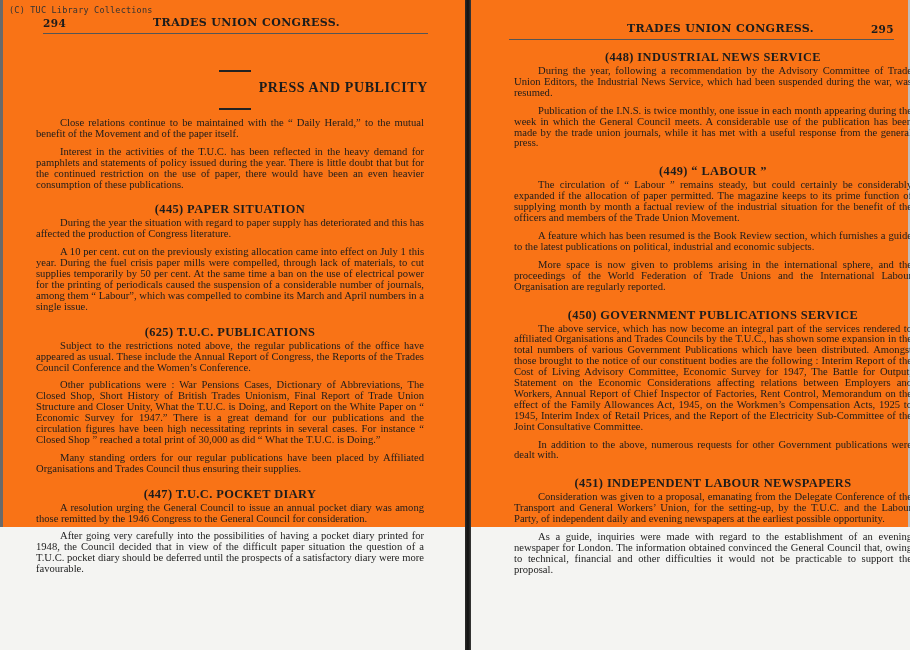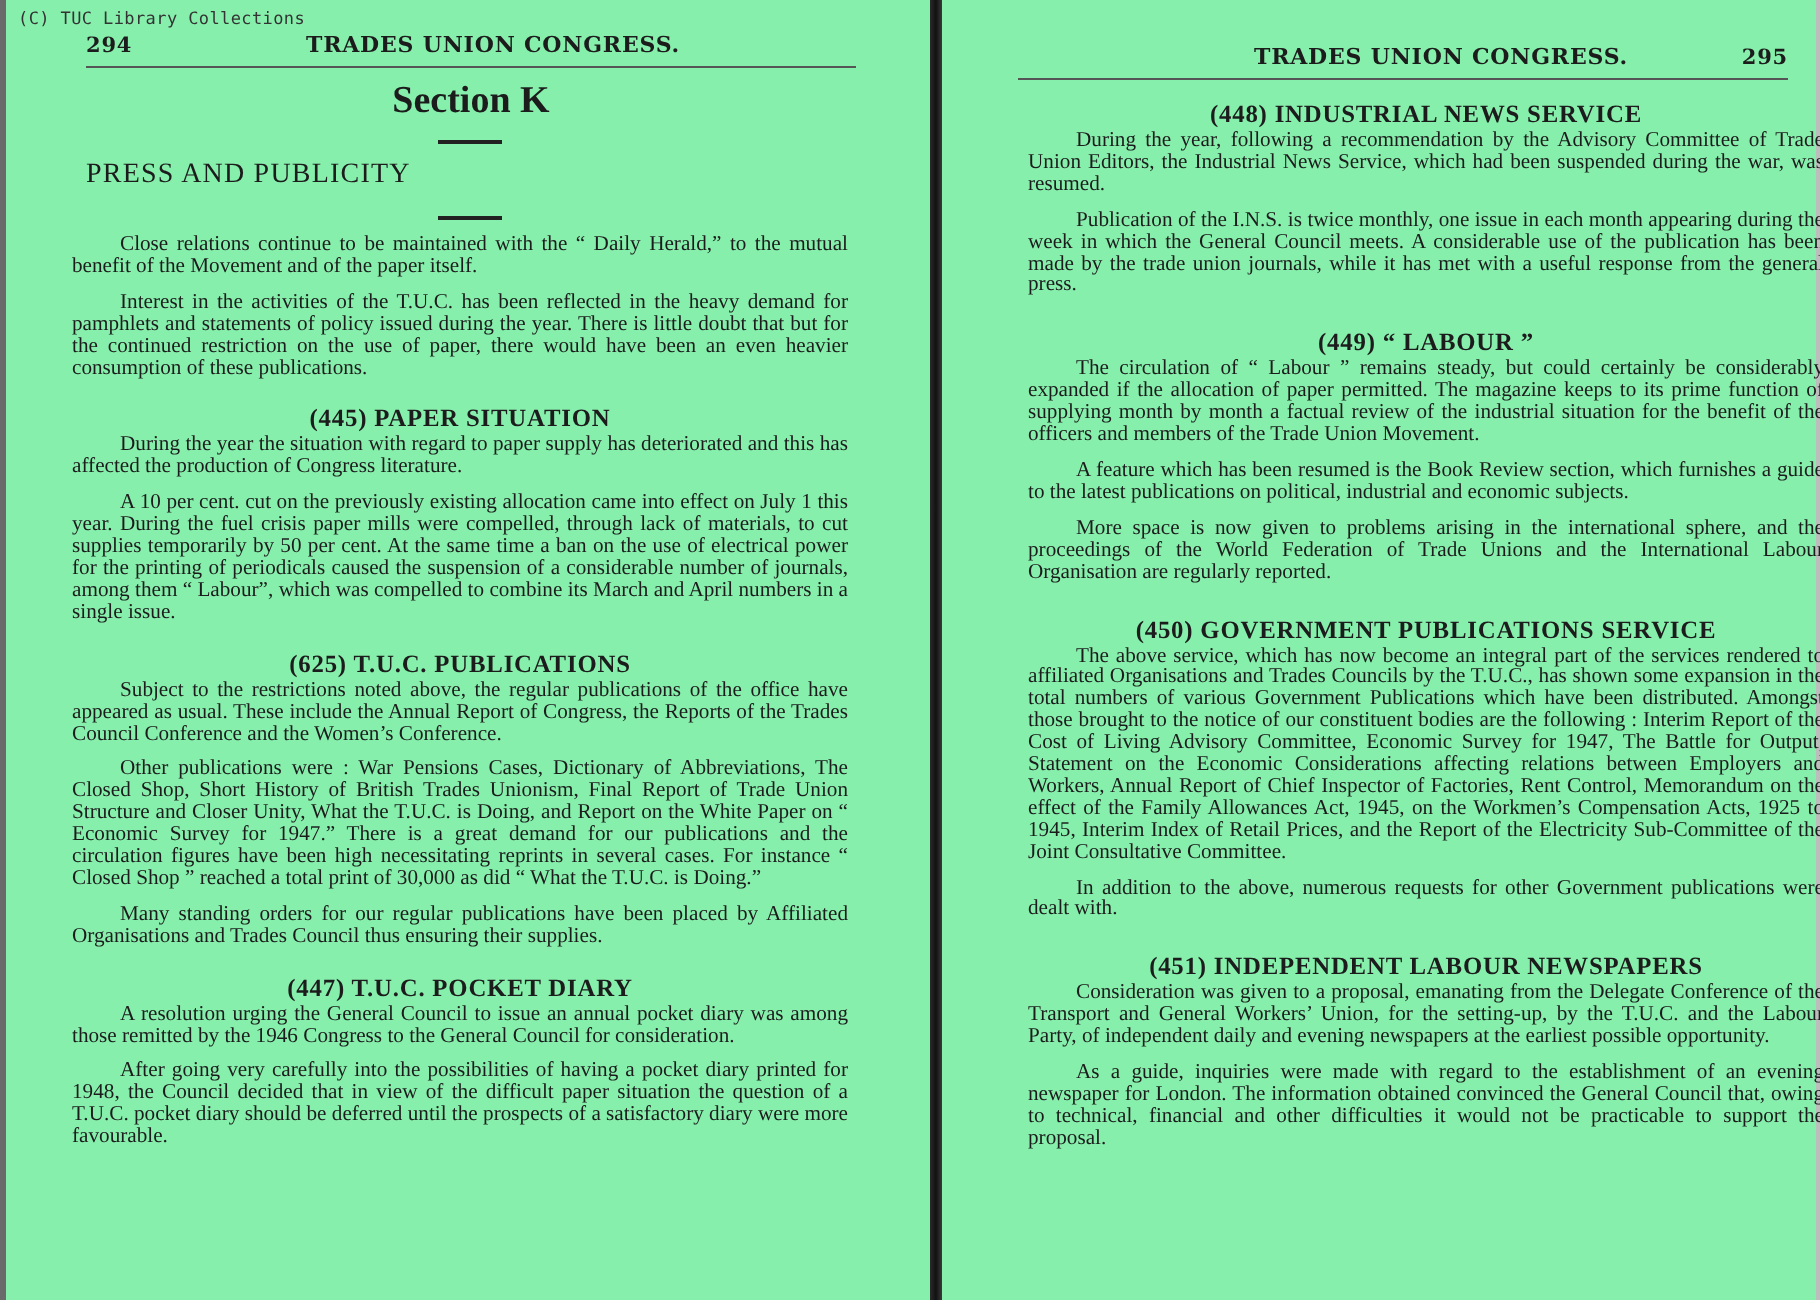--- a/index.html
+++ b/index.html
@@ -6,23 +6,23 @@
     body {
       width: 910px; height: 650px; overflow: hidden;
       background: #f4f4f2;
       font-family: "DejaVu Serif", serif;
       color: #1c1c1c;
       position: relative;
     }
     .spread { position: absolute; inset: 0; display: flex; }
     .page {
       position: relative;
-      height: 650px;
+      height: 527px;
       box-sizing: border-box;
-      background: #86efac;
+      background: #f97316;
     }
     .page-left { width: 465px; border-left: 3px solid #6a6a6a; }
     .gutter {
       width: 6px; height: 650px;
       background: linear-gradient(90deg, #2a2a2a, #111 50%, #3a3a3a);
     }
     .page-right { width: 439px; border-right: 2px solid #bdbdbd; }
     .watermark {
       position: absolute; left: 6px; top: 5px;
       font-family: "DejaVu Sans Mono", monospace;
@@ -43,21 +43,21 @@
     .page-left .rh-title { flex: 1; }
     .page-right .rh-title { margin-left: 118px; }
     .section-title {
       position: absolute; left: 40px; width: 385px; top: 40px;
       text-align: center; font-size: 19px; font-weight: bold;
       font-family: "Liberation Serif", serif;
     }
     .rule { position: absolute; height: 1.5px; background: #222; width: 32px; }
     .main-heading {
       position: absolute; left: 40px; width: 385px; top: 80px;
-      text-align: left; font-size: 14px; font-weight: normal;
+      text-align: right; font-size: 14px; font-weight: bold;
       letter-spacing: 0.6px; font-family: "Liberation Serif", serif;
     }
     .content { position: absolute; font-family: "Liberation Serif", serif; }
     .page-left .content { left: 33px; width: 388px; top: 118px; }
     .page-right .content { left: 43px; width: 398px; top: 50px; }
     .sec { margin: 0; }
     .sec-heading {
       text-align: center; font-weight: bold; font-size: 12.4px;
       letter-spacing: 0.4px; margin: 0 0 1px 0; line-height: 15px;
     }
@@ -72,21 +72,20 @@
 <body>
 
 <div class="spread">
 
   <div class="page page-left">
     <div class="watermark">(C) TUC Library Collections</div>
     <div class="running-head">
       <span class="page-num">294</span>
       <span class="rh-title">TRADES UNION CONGRESS.</span>
     </div>
-    <div class="section-title">Section K</div>
     <div class="rule" style="left:216px; top:70px;"></div>
     <div class="main-heading">PRESS AND PUBLICITY</div>
     <div class="rule" style="left:216px; top:108px;"></div>
 
     <div class="content">
       <div class="sec">
         <p class="para">Close relations continue to be maintained with the “ Daily Herald,” to the mutual benefit of the Movement and of the paper itself.</p>
         <p class="para">Interest in the activities of the T.U.C. has been reflected in the heavy demand for pamphlets and statements of policy issued during the year. There is little doubt that but for the continued restriction on the use of paper, there would have been an even heavier consumption of these publications.</p>
       </div>
       <div class="sec">

